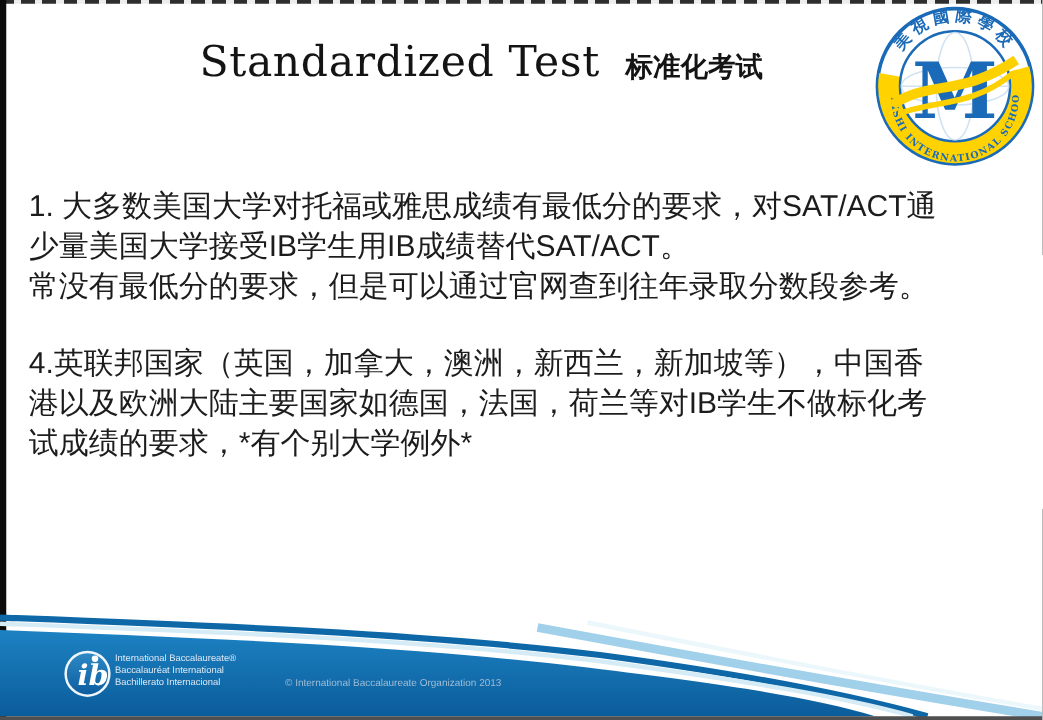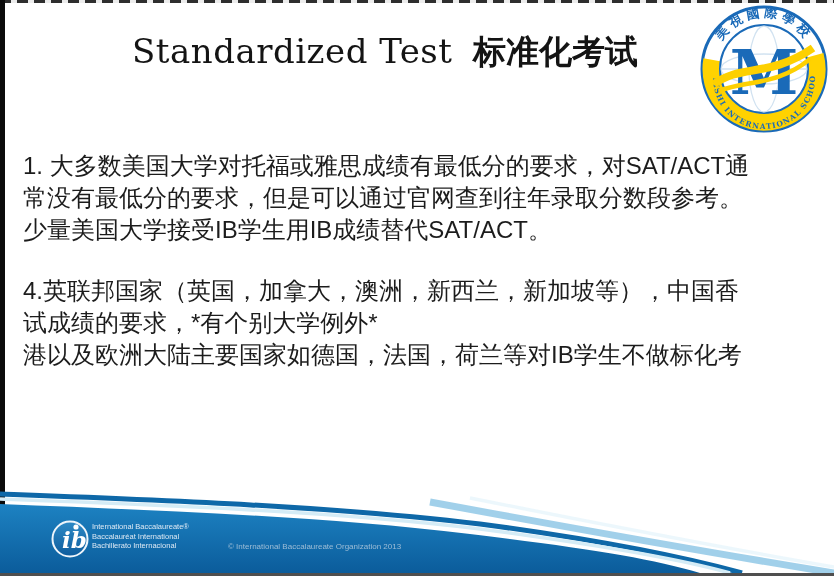--- a/index.html
+++ b/index.html
@@ -5,21 +5,21 @@
   html,body{margin:0;padding:0;background:#888;}
   .slide{
     position:relative;width:834px;height:576px;background:#ffffff;
     overflow:hidden;font-family:"Liberation Sans","DejaVu Sans",sans-serif;
   }
   .left-border{position:absolute;left:0;top:0;width:5px;height:576px;background:#0b0b0b;}
   .top-dash{position:absolute;left:0;top:0;width:834px;height:3px;
     background:repeating-linear-gradient(90deg,#2e2e2e 0 11px,#ececec 11px 17px);}
   .title{position:absolute;left:0;top:30px;width:770px;text-align:center;color:#141414;white-space:nowrap;}
   .title .en{font-family:"DejaVu Serif","Liberation Serif",serif;font-size:34px;letter-spacing:.5px;}
-  .title .zh{font-family:"DejaVu Sans","Liberation Sans",sans-serif;font-size:33px;font-weight:700;margin-left:16px;}
+  .title .zh{font-family:"DejaVu Sans","Liberation Sans",sans-serif;font-size:22px;font-weight:700;margin-left:16px;}
   .school-logo{position:absolute;left:699px;top:4px;width:130px;height:130px;}
   .body-text{position:absolute;left:23px;width:795px;color:#1c1c1c;font-size:24px;line-height:32px;}
   .body-text .line{white-space:nowrap;}
   .para1{top:150px;}
   .para2{top:275px;}
   .footer{position:absolute;left:0;bottom:0;width:834px;height:88px;}
   .ftxt{font-family:"Liberation Sans","DejaVu Sans",sans-serif;}
 </style>
 </head>
 <body>
@@ -55,27 +55,27 @@
     </text>
     <text x="65" y="90" text-anchor="middle" font-size="62" font-weight="bold" font-family="DejaVu Serif, Liberation Serif, serif" fill="#1a6ab8">M</text>
     <g fill="none" stroke="#fdd000">
       <path d="M 15,80 C 42,60 70,74 114,44" stroke-width="8"></path>
       <path d="M 20,87 C 48,76 78,82 111,55" stroke-width="4.5"></path>
     </g>
   </svg>
 
   <div class="body-text para1" style="position:absolute;">
     <div class="line">1. 大多数美国大学对托福或雅思成绩有最低分的要求，对SAT/ACT通</div>
+    <div class="line">少量美国大学接受IB学生用IB成绩替代SAT/ACT。</div>
     <div class="line">常没有最低分的要求，但是可以通过官网查到往年录取分数段参考。</div>
-    <div class="line">少量美国大学接受IB学生用IB成绩替代SAT/ACT。</div>
   </div>
   <div class="body-text para2" style="position:absolute;">
     <div class="line">4.英联邦国家（英国，加拿大，澳洲，新西兰，新加坡等），中国香</div>
+    <div class="line">港以及欧洲大陆主要国家如德国，法国，荷兰等对IB学生不做标化考</div>
     <div class="line">试成绩的要求，*有个别大学例外*</div>
-    <div class="line">港以及欧洲大陆主要国家如德国，法国，荷兰等对IB学生不做标化考</div>
   </div>
 
   <svg class="footer" viewBox="0 0 834 88">
     <defs>
       <linearGradient id="bandGrad" x1="0" y1="0" x2="0" y2="1">
         <stop offset="0" stop-color="#1d82c2"></stop>
         <stop offset="1" stop-color="#0b5c9b"></stop>
       </linearGradient>
       <linearGradient id="ibGrad" x1="0" y1="0" x2="0" y2="1">
         <stop offset="0" stop-color="#2e8ac6"></stop>

